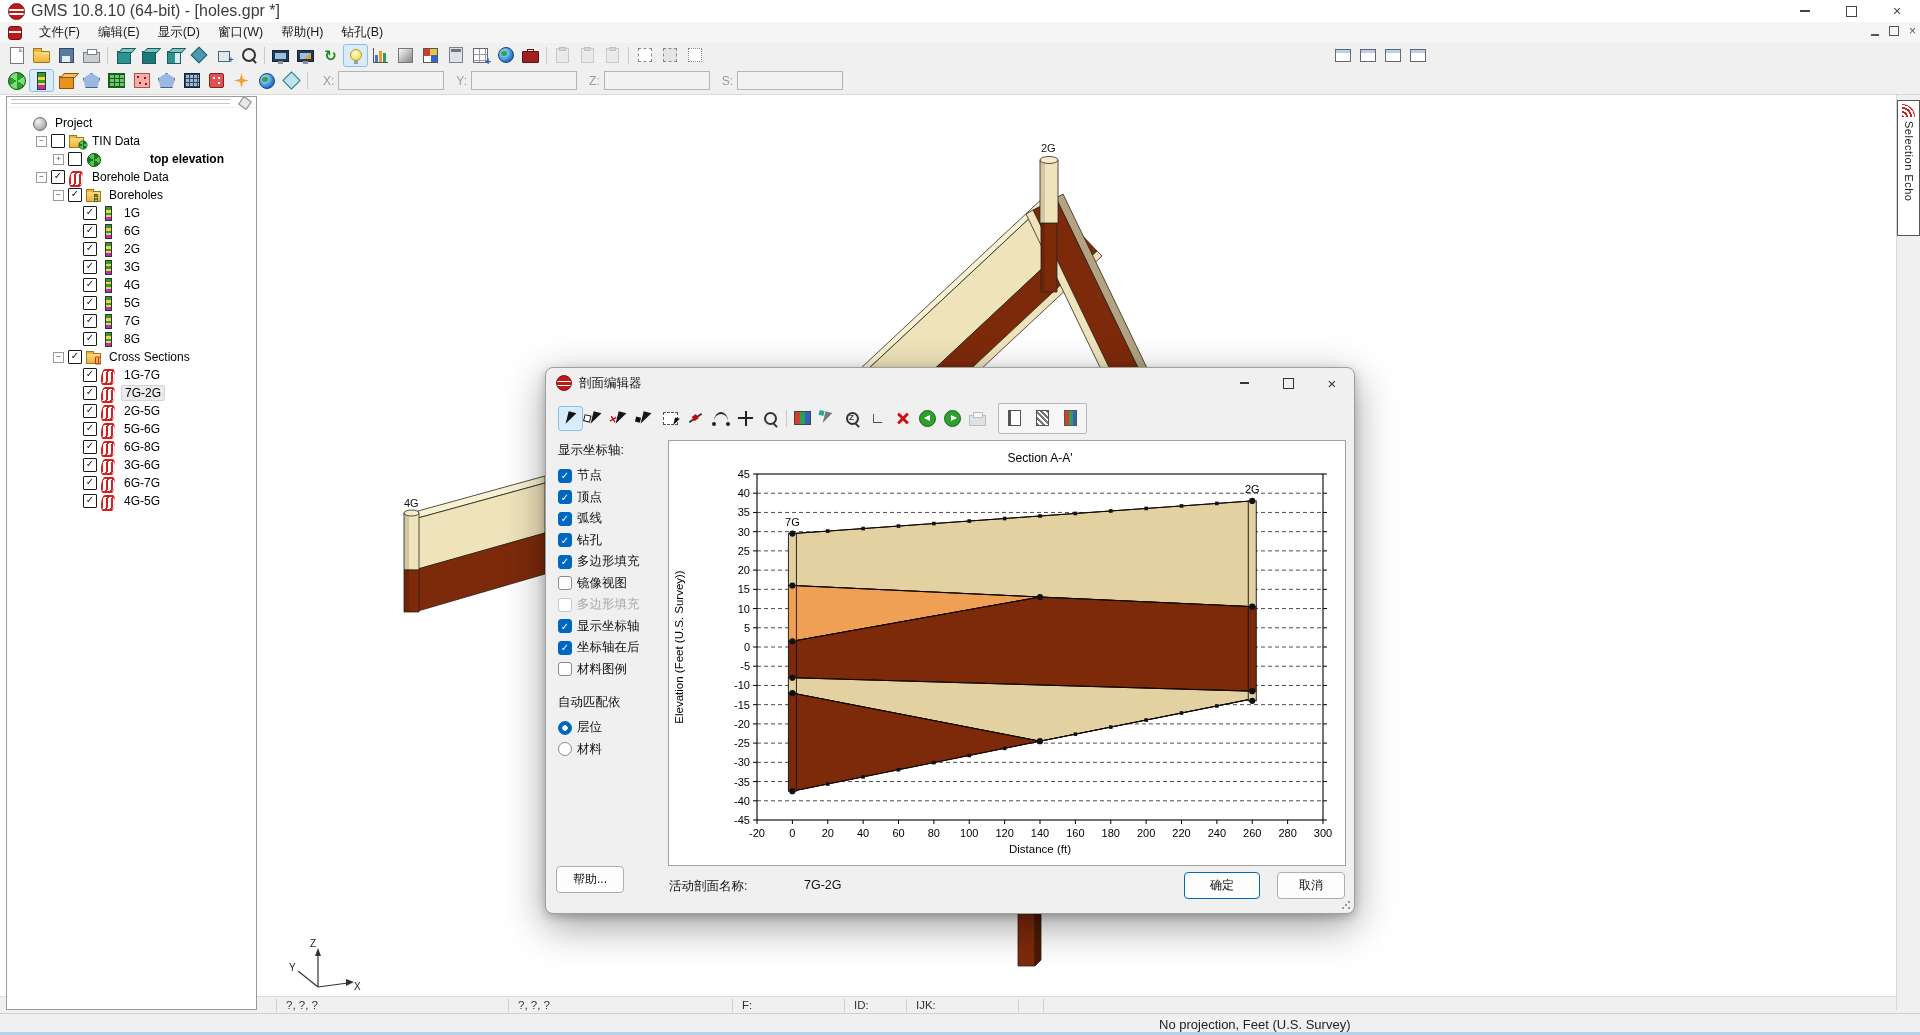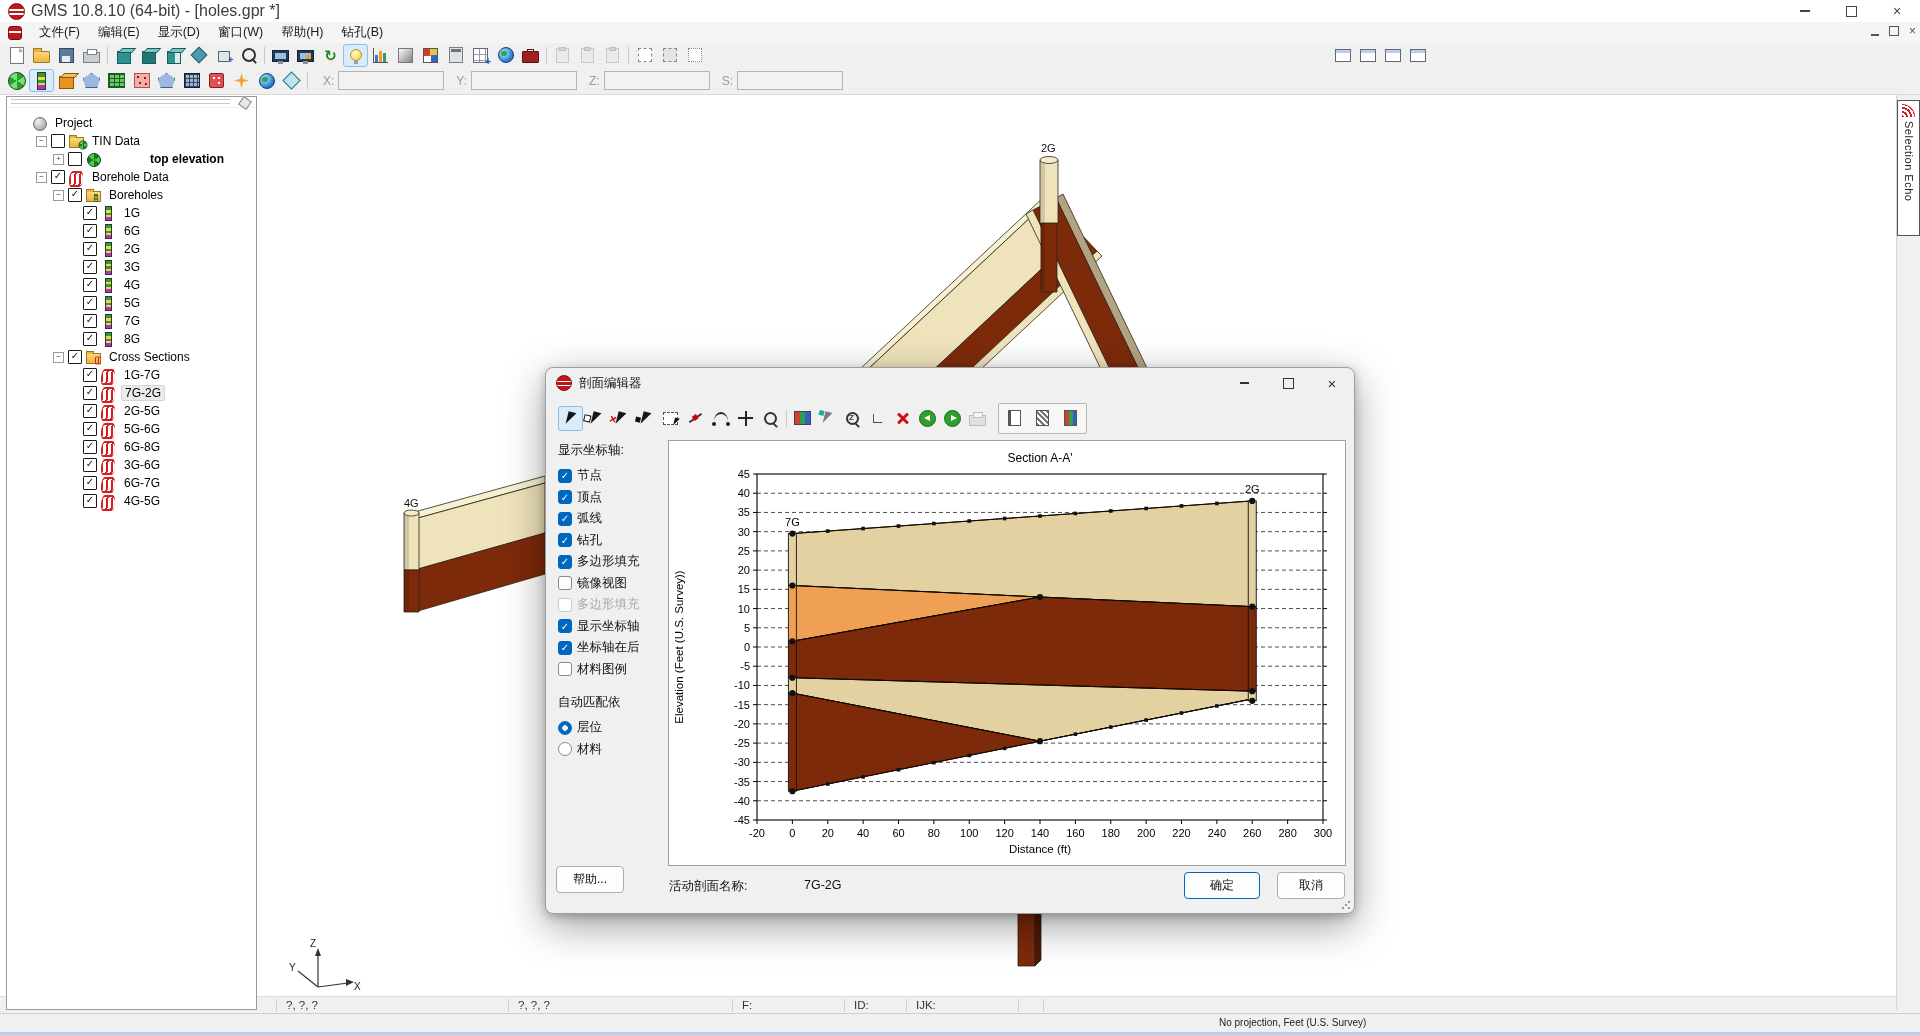--- a/index.html
+++ b/index.html
@@ -128,21 +128,21 @@
   #rightstrip{left:1896px;top:94px;width:24px;height:916px;background:#f0f0f0;border-left:1px solid #d5d5d5;z-index:4;}
   #selecho{left:1897px;top:100px;width:21px;height:134px;background:#fff;border:1px solid #555;z-index:4;display:flex;flex-direction:column;align-items:center;}
   .fan{width:13px;height:13px;margin-top:3px;border-radius:0 100% 0 0;
     background:repeating-radial-gradient(circle at 0 100%,#c22 0 2px,#fff 2px 4px);}
   .vtext{writing-mode:vertical-lr;font-size:11px;color:#222;margin-top:4px;letter-spacing:.5px;}
   
   #status1{left:0;top:996px;width:1920px;height:17px;background:#f0f0f0;border-top:1px solid #dcdcdc;z-index:3;}
   #status1 span.sfield{position:absolute;top:2px;font-size:11.5px;color:#333;}
   #status1 i.ssep{position:absolute;top:2px;width:1px;height:13px;background:#d0d0d0;}
   #status2{left:0;top:1013px;width:1920px;height:19px;background:#f0f0f0;border-top:1px solid #cfcfcf;z-index:3;}
-  #projection{position:absolute;left:1184px;top:3px;font-size:10px;color:#222;padding-left:35px;}
+  #projection{position:absolute;left:1124px;top:3px;font-size:13px;color:#222;padding-left:35px;}
   #bluestrip{left:0;top:1032px;width:1920px;height:3px;background:#b5d2ea;z-index:3;}
   
   #scene{left:0;top:0;z-index:1;pointer-events:none;}
   
   #dialog{left:545px;top:367px;width:808px;height:545px;background:#f0f0f0;border:1px solid #9f9f9f;border-radius:8px;
     box-shadow:0 12px 40px rgba(0,0,0,.38),0 3px 10px rgba(0,0,0,.22);z-index:10;}
   #dlg-title{position:absolute;left:0;top:0;width:100%;height:30px;display:flex;align-items:center;}
   #dlg-title .ttl{font-size:12.5px;color:#111;margin-left:7px;}
   .dlg-btn{position:absolute;top:0;width:44px;height:30px;display:flex;align-items:center;justify-content:center;color:#333;}
   #dlg-tools{position:absolute;left:12px;top:36px;height:28px;display:flex;align-items:center;}

